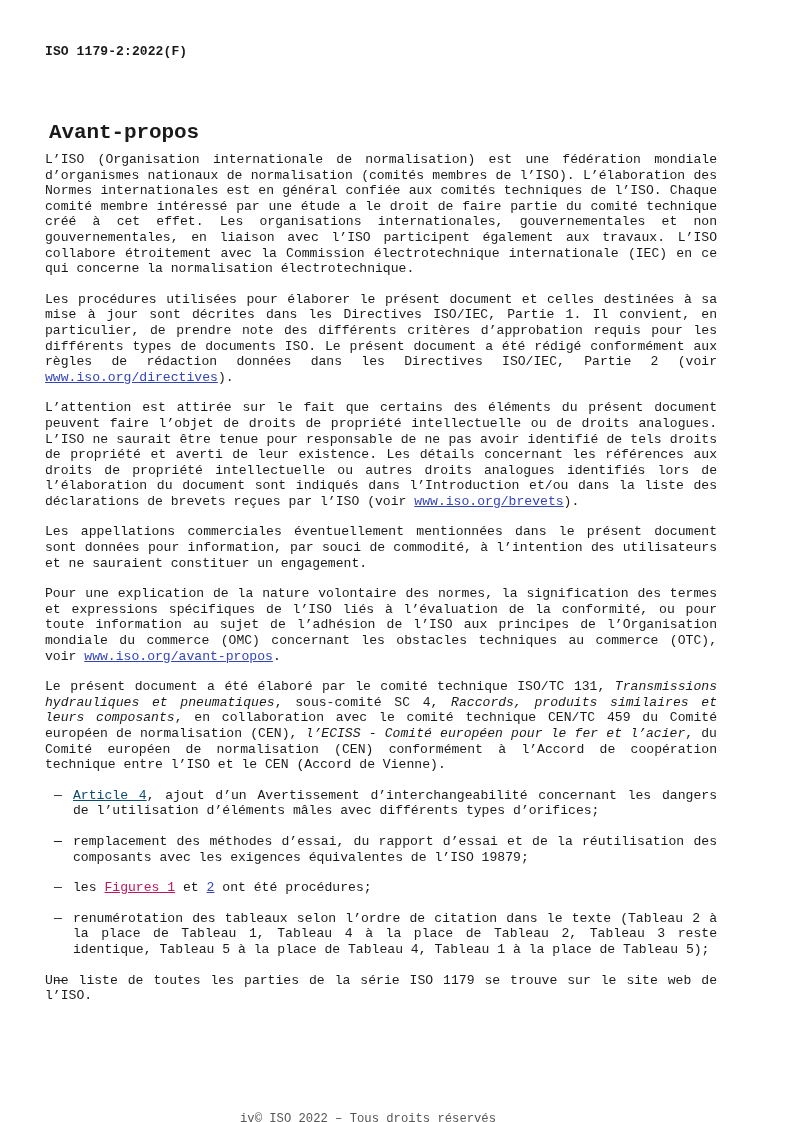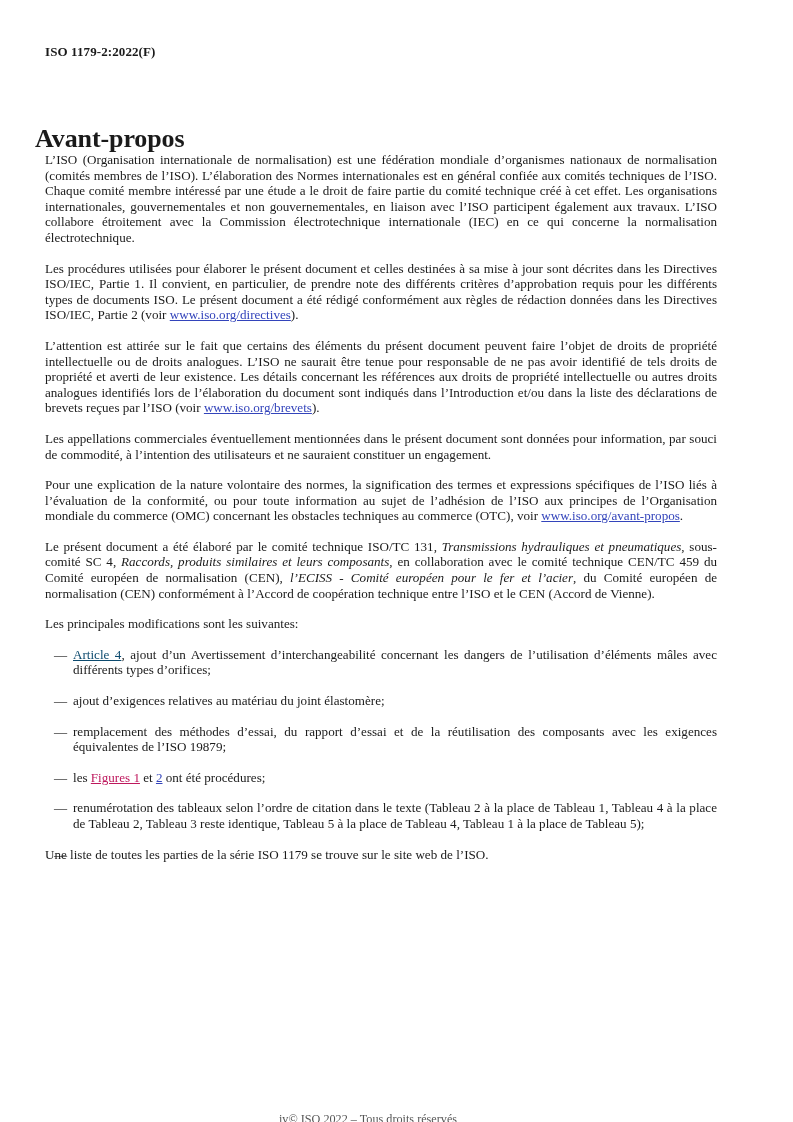--- a/index.html
+++ b/index.html
@@ -5,39 +5,39 @@
   html, body {
     margin: 0;
     padding: 0;
     background: #ffffff;
   }
   .page {
     position: relative;
     width: 720px;
     height: 1122px;
     background: #ffffff;
-    font-family: Liberation Serif, serif;
+    font-family: Liberation Mono, monospace;
     color: #1a1a1a;
     overflow: hidden;
     box-sizing: border-box;
   }
   .doc-ref {
     position: absolute;
     left: 45px;
     top: 44px;
     font-size: 13px;
     font-weight: bold;
     letter-spacing: 0.1px;
     color: #1a1a1a;
   }
   .heading {
     position: absolute;
-    left: 35px;
+    left: 49px;
     top: 107px;
-    font-size: 26px;
+    font-size: 21px;
     font-weight: bold;
     letter-spacing: -0.1px;
     color: #1a1a1a;
   }
   .body-block {
     position: absolute;
     left: 45px;
     top: 152px;
     width: 672px;
   }
@@ -112,27 +112,26 @@
 
     <p class="para"><span>L’attention est attirée sur le fait que certains des éléments du présent document peuvent faire l’objet de droits de propriété intellectuelle ou de droits analogues. L’ISO ne saurait être tenue pour responsable de ne pas avoir identifié de tels droits de propriété et averti de leur existence. Les détails concernant les références aux droits de propriété intellectuelle ou autres droits analogues identifiés lors de l’élaboration du document sont indiqués dans l’Introduction et/ou dans la liste des déclarations de brevets reçues par l’ISO (voir </span><a class="doclink" href="#" style="color: rgb(51, 68, 187);">www.iso.org/brevets</a><span>).</span></p>
 
     <p class="para">Les appellations commerciales éventuellement mentionnées dans le présent document sont données pour information, par souci de commodité, à l’intention des utilisateurs et ne sauraient constituer un engagement.</p>
 
     <p class="para"><span>Pour une explication de la nature volontaire des normes, la signification des termes et expressions spécifiques de l’ISO liés à l’évaluation de la conformité, ou pour toute information au sujet de l’adhésion de l’ISO aux principes de l’Organisation mondiale du commerce (OMC) concernant les obstacles techniques au commerce (OTC), voir </span><a class="doclink" href="#" style="color: rgb(51, 68, 187);">www.iso.org/avant-propos</a><span>.</span></p>
 
     <p class="para"><span>Le présent document a été élaboré par le comité technique ISO/TC 131, </span><span class="it">Transmissions hydrauliques et pneumatiques</span><span>, sous-comité SC 4, </span><span class="it">Raccords, produits similaires et leurs composants</span><span>, en collaboration avec le comité technique CEN/TC 459 du Comité européen de normalisation (CEN), </span><span class="it">l’ECISS - Comité européen pour le fer et l’acier</span><span>, du Comité européen de normalisation (CEN) conformément à l’Accord de coopération technique entre l’ISO et le CEN (Accord de Vienne).</span></p>
 
 
-    <p class="para lead-in">Les principales modifications sont les suivantes:</p>
 
     <ul class="dashlist">
 
       <li><span class="dash">—</span><a class="doclink" href="#" style="color: #0c4a6e;">Article 4</a><span>, ajout d’un Avertissement d’interchangeabilité concernant les dangers de l’utilisation d’éléments mâles avec différents types d’orifices;</span></li>
 
-      <li><span class="dash">—</span><span>ajout d’exigences relatives au matériau du joint élastomère;</span></li>
+      <li><span class="dash">—</span></li>
 
       <li><span class="dash">—</span><span>remplacement des méthodes d’essai, du rapport d’essai et de la réutilisation des composants avec les exigences équivalentes de l’ISO 19879;</span></li>
 
       <li><span class="dash">—</span><span>les </span><a class="doclink" href="#" style="color: #be185d;">Figures 1</a><span> et </span><a class="doclink" href="#" style="color: rgb(51, 68, 187);">2</a><span> ont été procédures;</span></li>
 
       <li><span class="dash">—</span><span>renumérotation des tableaux selon l’ordre de citation dans le texte (Tableau 2 à la place de Tableau 1, Tableau 4 à la place de Tableau 2, Tableau 3 reste identique, Tableau 5 à la place de Tableau 4, Tableau 1 à la place de Tableau 5);</span></li>
 
       <li><span class="dash">—</span></li>
 
     </ul>

